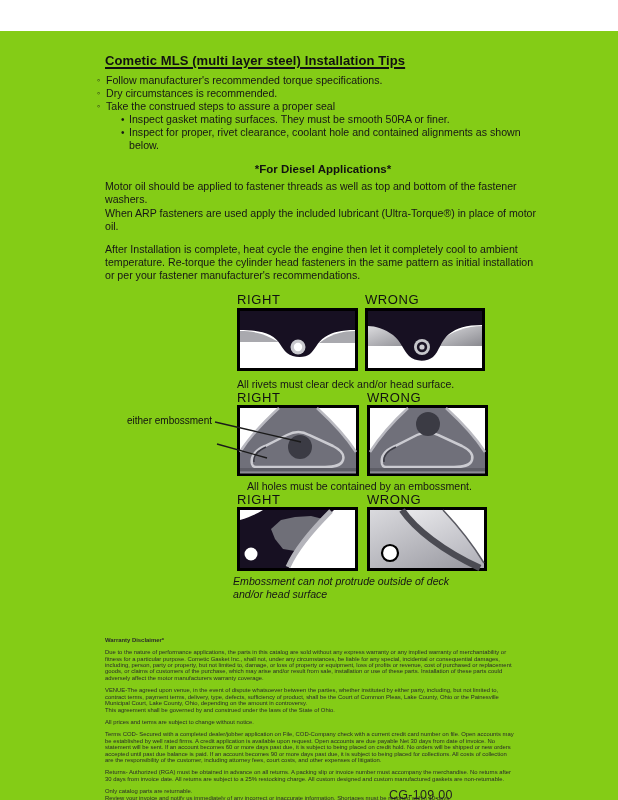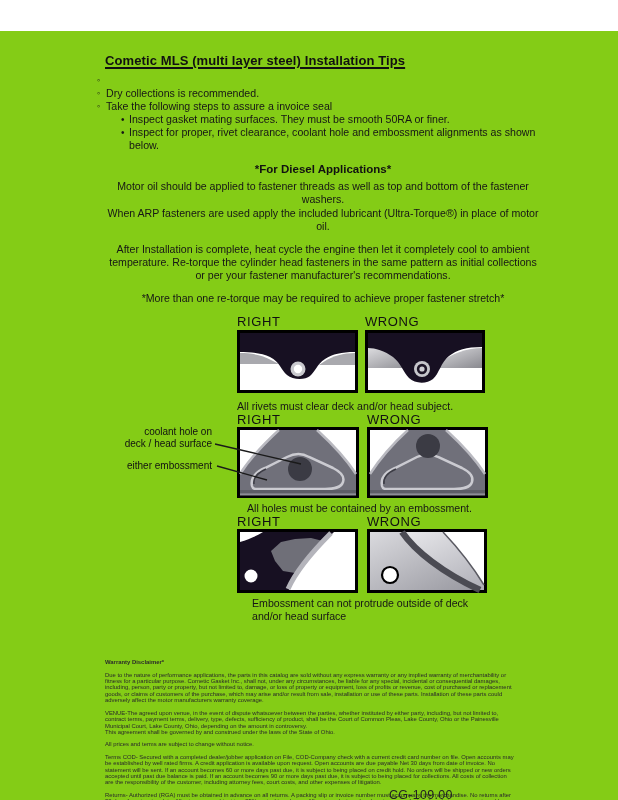--- a/index.html
+++ b/index.html
@@ -13,21 +13,21 @@
   .doc-title{
     font-size:13px;font-weight:bold;color:#111;
     text-decoration:underline;text-underline-offset:2px;text-decoration-thickness:1.5px;
     margin:0 0 6px 0;letter-spacing:.1px;
   }
   .bullet-line{font-size:10.6px;line-height:13px;color:#161616;display:flex;}
   .bullet-line .b{width:9px;flex:none;font-size:9px;line-height:13px;margin-left:-8px;}
   .sub-line{font-size:10.6px;line-height:13px;color:#161616;display:flex;margin-left:16px;}
   .sub-line .b{width:8px;flex:none;font-size:10px;line-height:13px;}
   .diesel-head{font-size:11.5px;font-weight:bold;color:#111;margin:11px 0 5px 0;text-align:center;}
-  .para{font-size:10.6px;line-height:13.4px;color:#161616;margin:0 0 9px 0;white-space:pre-line;text-align:center;}
+  .para{font-size:10.6px;line-height:13.4px;color:#161616;margin:0 0 9px 0;white-space:pre-line;}
   .diagram-area{position:relative;height:315px;margin-top:6px;}
   .dlabel{
     position:absolute;font-size:13px;letter-spacing:.6px;color:#111;
     text-align:left;font-weight:500;
   }
   .dbox{position:absolute;}
   .dcaption{position:absolute;font-size:10.6px;line-height:13px;color:#161616;white-space:pre-line;}
   .side-labels{position:absolute;left:0;top:112px;width:107px;text-align:right;font-size:10px;line-height:11.5px;color:#111;}
   .side-labels .lbl{white-space:pre-line;}
   .side-labels .lbl2{margin-top:11px;}
@@ -41,46 +41,46 @@
 <body>
 
 <div class="page">
   <div class="content">
 
     <h1 class="doc-title">Cometic MLS (multi layer steel) Installation Tips</h1>
 
     <div>
       <div class="bullet-line">
           <span class="b">◦</span>
+          <span>Follow manufacturer's recommended torque specifications.</span>
         </div>
       <div class="bullet-line">
           <span class="b">◦</span>
-          <span>Dry collections is recommended.</span>
+          <span>Dry circumstances is recommended.</span>
         </div>
       <div class="bullet-line">
           <span class="b">◦</span>
-          <span>Take the following steps to assure a invoice seal</span>
+          <span>Take the construed steps to assure a proper seal</span>
         </div>
       <div class="sub-line">
           <span class="b">•</span>
           <span>Inspect gasket mating surfaces.  They must be smooth 50RA or finer.</span>
         </div>
       <div class="sub-line">
           <span class="b">•</span>
-          <span>Inspect for proper, rivet clearance, coolant hole and embossment alignments as shown below.</span>
+          <span>Inspect for proper, rivet clearance, coolant hole and contained alignments as shown below.</span>
         </div>
     </div>
 
     <div class="diesel-head">*For Diesel Applications*</div>
     <p class="para">Motor oil should be applied to fastener threads as well as top and bottom of the fastener washers.
 When ARP fasteners are used apply the included lubricant (Ultra-Torque®) in place of motor oil.</p>
     <p class="para">After Installation is complete, heat cycle the engine then let it completely cool to ambient
-temperature. Re-torque the cylinder head fasteners in the same pattern as initial collections
+temperature. Re-torque the cylinder head fasteners in the same pattern as initial installation
 or per your fastener manufacturer's recommendations.</p>
-    <p class="para">*More than one re-torque may be required to achieve proper fastener stretch*</p>
 
     <div class="diagram-area">
 
       <div class="dlabel" style="left:132px;top:0;width:121px;">RIGHT</div>
       <div class="dlabel" style="left:260px;top:0;width:120px;">WRONG</div>
 
       <div class="dbox" style="left:132px;top:16px;">
         <svg width="121" height="63" viewBox="0 0 121 63">
           <rect x="1.5" y="1.5" width="118" height="60" fill="#ffffff" stroke="#000000" stroke-width="3"></rect>
           <path d="M3,23 C14,23 26,25 34,30 L42,34 L3,34 Z" fill="#a9a9ae"></path>
@@ -100,28 +100,26 @@
           </defs>
           <rect x="1.5" y="1.5" width="117" height="60" fill="#ffffff" stroke="#000000" stroke-width="3"></rect>
           <path d="M3,18 C18,18 34,23 44,31 L52,38 L3,38 Z" fill="url(#gw1)"></path>
           <path d="M117,18 C102,18 86,24 76,32 L70,38 L117,38 Z" fill="url(#gw1)"></path>
           <path d="M3,3 H117 V17 C101,17 92,20 84,26 C76,32 74,44 68,49 C62,54 50,54 44,48 C38,42 36,33 28,27 C20,21 10,18 3,18 Z" fill="#171022"></path>
           <circle cx="57" cy="39" r="8" fill="#c6c6cb"></circle>
           <circle cx="57" cy="39" r="5.2" fill="#1c1526"></circle>
           <circle cx="57" cy="39" r="2.6" fill="#cfcfd4"></circle>
         </svg>
       </div>
-      <div class="dcaption" style="left:132px;top:86px;">All rivets must clear deck and/or head subject.</div>
+      <div class="dcaption" style="left:132px;top:86px;">All rivets must clear deck and/or head surface.</div>
 
       <div class="dlabel" style="left:132px;top:98px;width:122px;">RIGHT</div>
       <div class="dlabel" style="left:262px;top:98px;width:121px;">WRONG</div>
 
       <div class="side-labels">
-        <div class="lbl">coolant hole on
-deck / head surface</div>
         <div class="lbl lbl2">either embossment</div>
       </div>
 
       <div class="dbox" style="left:132px;top:113px;">
         <svg width="122" height="71" viewBox="0 0 122 71">
           <rect x="1.5" y="1.5" width="119" height="68" fill="#ffffff" stroke="#000000" stroke-width="3"></rect>
           <rect x="3" y="3" width="116" height="65" fill="#70707a"></rect>
           <path d="M3,3 H42 C30,14 14,30 3,47 Z" fill="#ffffff"></path>
           <path d="M42,3 C30,14 14,30 3,47" fill="none" stroke="#b9b9c0" stroke-width="2.5"></path>
           <path d="M119,3 H80 C92,14 108,30 119,47 Z" fill="#ffffff"></path>
@@ -180,21 +178,21 @@
             </linearGradient>
           </defs>
           <rect x="1.5" y="1.5" width="117" height="61" fill="#ffffff" stroke="#000000" stroke-width="3"></rect>
           <path d="M76,3 C92,20 106,38 117,56 L117,61 L3,61 L3,3 Z" fill="url(#gb3)"></path>
           <path d="M76,3 C92,20 106,38 117,56" fill="none" stroke="#5a5a62" stroke-width="1.5"></path>
           <path d="M3,3 H35 C48,22 76,44 113,61 L3,61 Z" fill="url(#ga3)"></path>
           <path d="M35,3 C48,22 76,44 113,61" fill="none" stroke="#4b4b53" stroke-width="6.5"></path>
           <circle cx="23" cy="46" r="8" fill="#ffffff" stroke="#000000" stroke-width="2.2"></circle>
         </svg>
       </div>
-      <div class="dcaption" style="left:147px;top:283px;">Embossment can not protrude outside of deck
+      <div class="dcaption" style="left:128px;top:283px;font-style:italic;">Embossment can not protrude outside of deck
 and/or head surface</div>
     </div>
 
     <div class="legal">
       <div class="legal-head">Warranty Disclaimer*</div>
       <p>Due to the nature of performance applications, the parts in this catalog are sold without any express warranty or any implied warranty of merchantability or
 fitness for a particular purpose.  Cometic Gasket Inc., shall not, under any circumstances, be liable for any special, incidental or consequential damages,
 including, person, party or property, but not limited to, damage, or loss of property or equipment, loss of profits or revenue, cost of purchased or replacement
 goods, or claims of customers of the purchase, which may arise and/or result from sale, installation or use of these parts.  Installation of these parts could
 adversely affect the motor manufacturers warranty coverage.</p>

